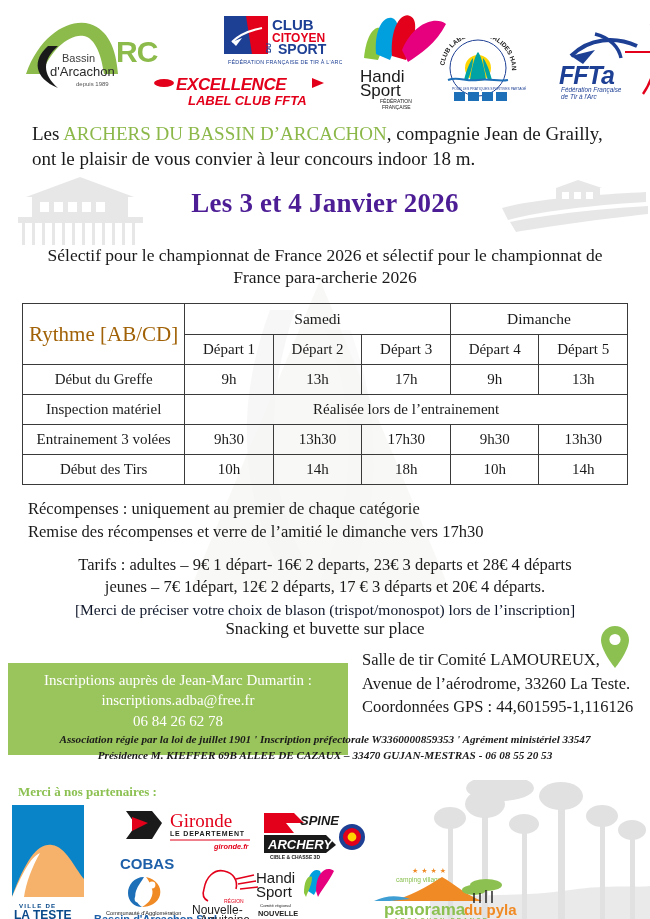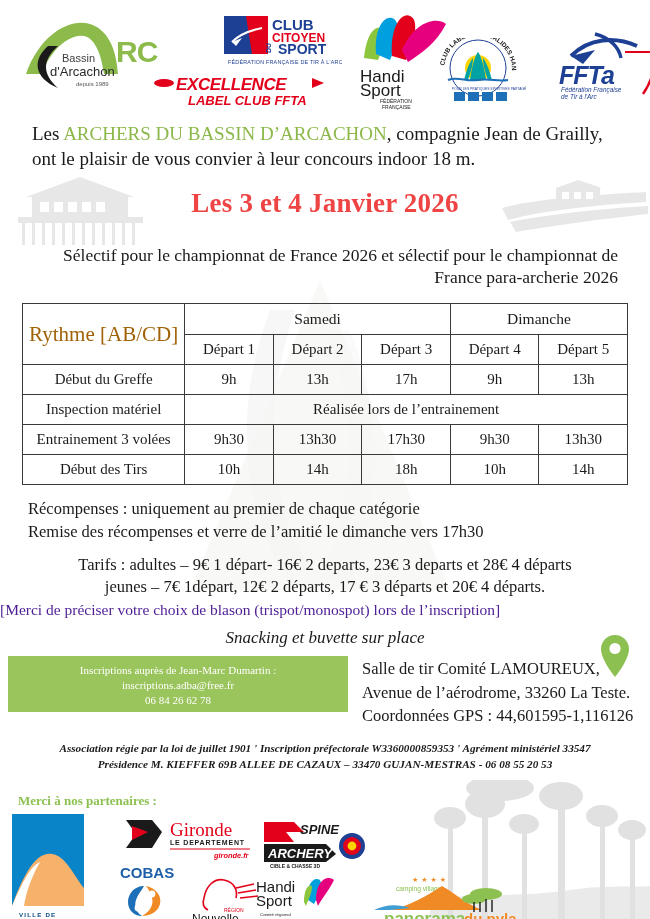--- a/index.html
+++ b/index.html
@@ -58,31 +58,31 @@
     line-height: 1.33;
     padding: 0 32px;
     margin-top: 3px;
   }
   .green-name { color: #8cb84a; }
 
   .date-line {
     position: relative;
     z-index: 3;
     text-align: center;
-    color: #ef4444;
+    color: #4c1d95;
     font-weight: bold;
     font-size: 27px;
     margin-top: 16px;
     letter-spacing: .2px;
   }
 
   .selectif {
     position: relative;
     z-index: 3;
-    text-align: right;
+    text-align: center;
     font-size: 17.5px;
     line-height: 1.3;
     margin-top: 25px;
     padding: 0 32px;
   }
 
   
   .tbl-wrap {
     position: relative;
     z-index: 3;
@@ -126,50 +126,49 @@
     z-index: 3;
     text-align: center;
     font-size: 16.5px;
     line-height: 1.38;
     margin-top: 10px;
     padding: 0 22px;
   }
   .blason {
     position: relative;
     z-index: 3;
-    color: #4c1d95;
+    text-align: center;
+    color: #0f172a;
     font-size: 15.5px;
     margin-top: 2px;
   }
   .snacking {
     position: relative;
     z-index: 3;
     text-align: center;
     font-size: 17px;
-    margin-top: 9px;
-    font-style: italic;
   }
 
   
   .contact-row {
     position: relative;
     z-index: 3;
     margin-top: 8px;
     height: 78px;
   }
   .green-box {
     position: absolute;
     left: 8px;
-    top: 0;
+    top: 16px;
     width: 340px;
-    height: 56px;
+    height: 92px;
     background: #9ac45c;
     color: #ffffff;
     text-align: center;
-    font-size: 11px;
+    font-size: 15px;
     line-height: 1.35;
     padding-top: 7px;
     box-sizing: border-box;
   }
   .addr {
     position: absolute;
     left: 362px;
     top: 1px;
     font-size: 16.5px;
     line-height: 1.42;

